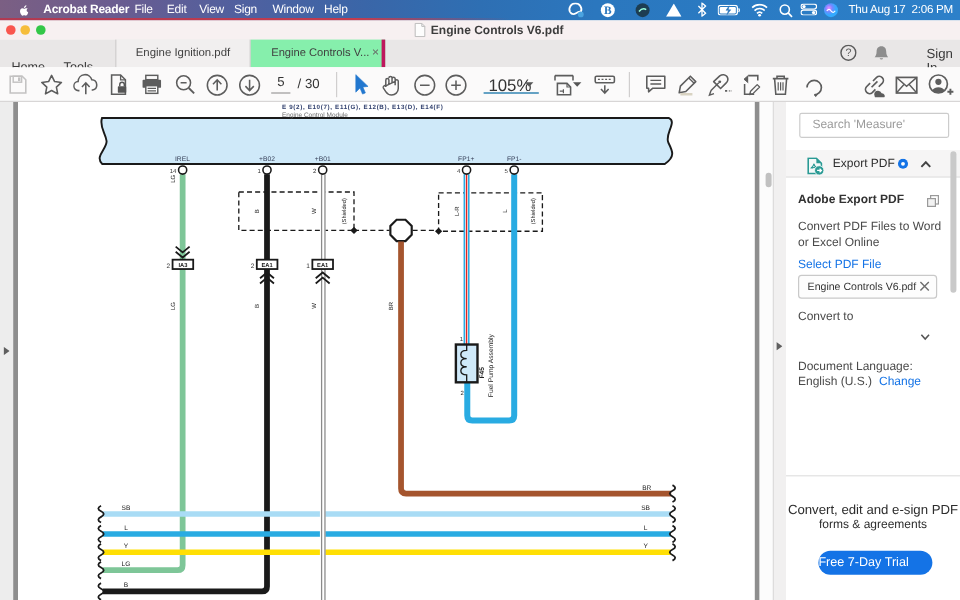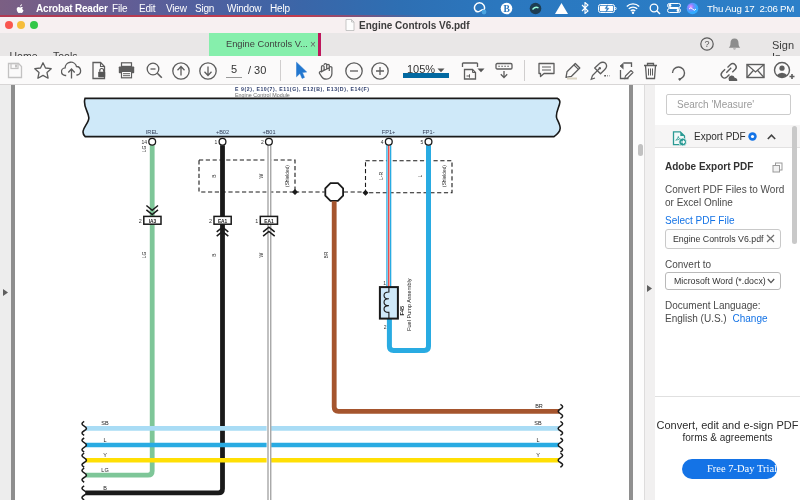--- a/index.html
+++ b/index.html
@@ -57,21 +57,21 @@
 .sb-t { font-size:10px; color:#4a4a4a; }
 .sb-blue { color:#1473e6; }
 #filebox { position:absolute; left:10px; top:144px; width:116px; height:20px; background:#fdfdfd;
   border:1px solid #c9c9c9; border-radius:3px; font-size:8.8px; color:#333; line-height:18px; padding-left:7px; white-space:nowrap; overflow:hidden; }
 #convbox { position:absolute; left:10px; top:187px; width:116px; height:18px; background:#fff;
   border:1px solid #b9b9b9; border-radius:3px; font-size:8.8px; color:#333; line-height:16px; padding-left:8px; white-space:nowrap; overflow:hidden; }
 #convertbtn { position:absolute; left:11px; top:275px; width:113px; height:20px; background:#1473e6;
   border-radius:10px; color:#fff; font-size:12px; text-align:center; line-height:20px; }
 #sbdivider { position:absolute; left:0px; top:311px; width:145px; height:1px; background:#e0e0e0; }
 #trialbtn { position:absolute; left:27px; top:374px; width:95px; height:20px; background:#1473e6;
-  border-radius:10px; color:#fff; font-size:10.5px; text-align:right; line-height:20px;font-family:Liberation Serif, serif; }
+  border-radius:10px; color:#fff; font-size:10.5px; text-align:left; line-height:20px; }
 </style>
 </head>
 <body>
 <div id="app">
 
   <div id="menubar">
     <svg class="abs" style="left:15.5px;top:3.5px" width="8.5" height="10" viewBox="0 0 10 11">
       <path fill="#fff" d="M6.4 1.7c.5-.6.8-1.3.7-1.7-.7 0-1.4.4-1.8 1-.4.5-.8 1.3-.6 1.7.7 0 1.3-.4 1.7-1zM7 3c-1 0-1.4.6-2 .6S3.7 3 3 3C2 3 .8 3.9.8 5.9c0 2 1.6 4.4 2.5 4.4.5 0 .8-.4 1.6-.4s1 .4 1.6.4c1 0 2.3-2.3 2.3-3.4-1-.4-1.5-1-1.5-1.9 0-.8.4-1.4 1-1.8C7.9 3.2 7.4 3 7 3z"></path>
     </svg>
     <span class="mitem" style="left:36px;font-weight:bold">Acrobat Reader</span>
@@ -142,20 +142,21 @@
     <svg class="abs" style="left:345px;top:2px" width="10" height="12" viewBox="0 0 10 12">
       <path d="M1 .5h5.5L9 3v8.5H1z" fill="#fdfdfd" stroke="#b9b9b9" stroke-width="0.8"></path>
       <path d="M6.5 .5V3H9" fill="none" stroke="#b9b9b9" stroke-width="0.8"></path>
     </svg>
     <span id="titletext">Engine Controls V6.pdf</span>
   </div>
 
   <div id="tabbar">
     <span class="tabtxt" style="left:9.5px">Home</span>
     <span class="tabtxt" style="left:53px">Tools</span>
+    <div id="tab1">Engine Ignition.pdf</div>
     <div id="tab2">
         <span class="abs" style="left:17px;font-size:9.3px">Engine Controls V...</span>
         <span class="abs" style="left:101px;color:#666;font-size:10px">×</span>
       </div>
     <svg class="abs" style="left:700px;top:4px" width="14" height="14" viewBox="0 0 14 14">
       <circle cx="7" cy="7" r="6.2" fill="none" stroke="#5a5a5a" stroke-width="1.2"></circle>
       <text x="7" y="10" font-size="9" fill="#5a5a5a" text-anchor="middle">?</text>
     </svg>
     <svg class="abs" style="left:728px;top:4px" width="13" height="14" viewBox="0 0 13 14">
       <path d="M6.5 1.5 c2.8 0 4 2 4 4.5 c0 3 1 4 1.7 4.7 H0.8 C1.5 10 2.5 9 2.5 6 c0 -2.5 1.2 -4.5 4 -4.5z" fill="#8d8d8d"></path>
@@ -212,21 +213,21 @@
       <path d="M5.5 11.5 V5.8 a1.3 1.3 0 0 1 2.6 0 V9 m0 -5 a1.3 1.3 0 0 1 2.6 0 v5 m0 -4.3 a1.3 1.3 0 0 1 2.6 0 V10 m0 -3.2 a1.3 1.3 0 0 1 2.6 0 v6 a5.5 5.5 0 0 1 -5.5 5.4 c-2.6 0 -3.7 -0.8 -4.8 -2.6 L3.4 12.2 a1.4 1.4 0 0 1 2.1 -1.6 Z" fill="none" stroke="#5d5d5d" stroke-width="1.25" stroke-linejoin="round"></path>
     </svg>
     <svg class="ic" style="left:344px" width="20" height="20" viewBox="0 0 20 20">
       <circle cx="10" cy="10" r="8.2" fill="none" stroke="#5d5d5d" stroke-width="1.3"></circle>
       <path d="M6 10 h8" stroke="#5d5d5d" stroke-width="1.3"></path>
     </svg>
     <svg class="ic" style="left:370px" width="20" height="20" viewBox="0 0 20 20">
       <circle cx="10" cy="10" r="8.2" fill="none" stroke="#5d5d5d" stroke-width="1.3"></circle>
       <path d="M6 10 h8 M10 6 v8" stroke="#5d5d5d" stroke-width="1.3"></path>
     </svg>
-    <span class="abs" style="left:403px;top:7px;width:46px;font-size:11px;color:#333;border-bottom:5px solid #0369a1;height:15px;text-align:left;padding-left:4px">105%</span>
+    <span class="abs" style="left:403px;top:7px;width:46px;font-size:14px;color:#333;border-bottom:1px solid #0369a1;height:15px;text-align:left;padding-left:4px">105%</span>
     <svg class="abs" style="left:437px;top:12px" width="8" height="5" viewBox="0 0 8 5">
         <path d="M0.5 0.5 L4 4.2 L7.5 0.5" fill="#555"></path>
       </svg>
     <svg class="ic" style="left:460px" width="20" height="20" viewBox="0 0 20 20">
       <path d="M2.5 2 v4 M2.5 2 h15 M17.5 2 v4" fill="none" stroke="#5d5d5d" stroke-width="1.3"></path>
       <path d="M4.5 8.5 h8 l3 3 v6.5 h-11z" fill="none" stroke="#5d5d5d" stroke-width="1.3"></path>
       <path d="M12.5 8.5 v3 h3" fill="none" stroke="#5d5d5d" stroke-width="1"></path>
       <path d="M6.5 15 h3 M9.5 13.3 v3.4" stroke="#5d5d5d" stroke-width="1"></path>
     </svg>
     <svg class="abs" style="left:477px;top:12px" width="8" height="5" viewBox="0 0 8 5">
@@ -446,21 +447,20 @@
         <rect x="1" y="3.5" width="6.5" height="6.5" fill="#f2f2f2" stroke="#9a9a9a" stroke-width="1"></rect>
       </svg>
       <div class="abs sb-t" style="left:10px;top:99px">Convert PDF Files to Word</div>
       <div class="abs sb-t" style="left:10px;top:112px">or Excel Online</div>
       <div class="abs sb-t sb-blue" style="left:10px;top:130px">Select PDF File</div>
       <div id="filebox">Engine Controls V6.pdf</div>
       <svg class="abs" style="left:111px;top:149px" width="9" height="9" viewBox="0 0 9 9">
         <path d="M1 1 L8 8 M8 1 L1 8" stroke="#6e6e6e" stroke-width="1.2"></path>
       </svg>
       <div class="abs sb-t" style="left:10px;top:174px">Convert to</div>
-      <div id="convbox">Microsoft Word (*.docx)</div>
       <svg class="abs" style="left:112px;top:193px" width="8" height="6" viewBox="0 0 8 6">
         <path d="M0.8 1 L4 4.6 L7.2 1" fill="none" stroke="#555" stroke-width="1.3"></path>
       </svg>
       <div class="abs sb-t" style="left:10px;top:215px">Document Language:</div>
       <div class="abs sb-t" style="left:10px;top:228px">English (U.S.) <span class="sb-blue" style="padding-left:3px">Change</span></div>
       <div id="sbdivider"></div>
       <div class="abs" style="left:0;top:334px;width:145px;text-align:center;font-size:11px;color:#2d2d2d">Convert, edit and e-sign PDF</div>
       <div class="abs" style="left:0;top:347px;width:145px;text-align:center;font-size:10px;color:#2d2d2d">forms &amp; agreements</div>
       <div id="trialbtn">Free 7-Day Trial</div>
     </div>

